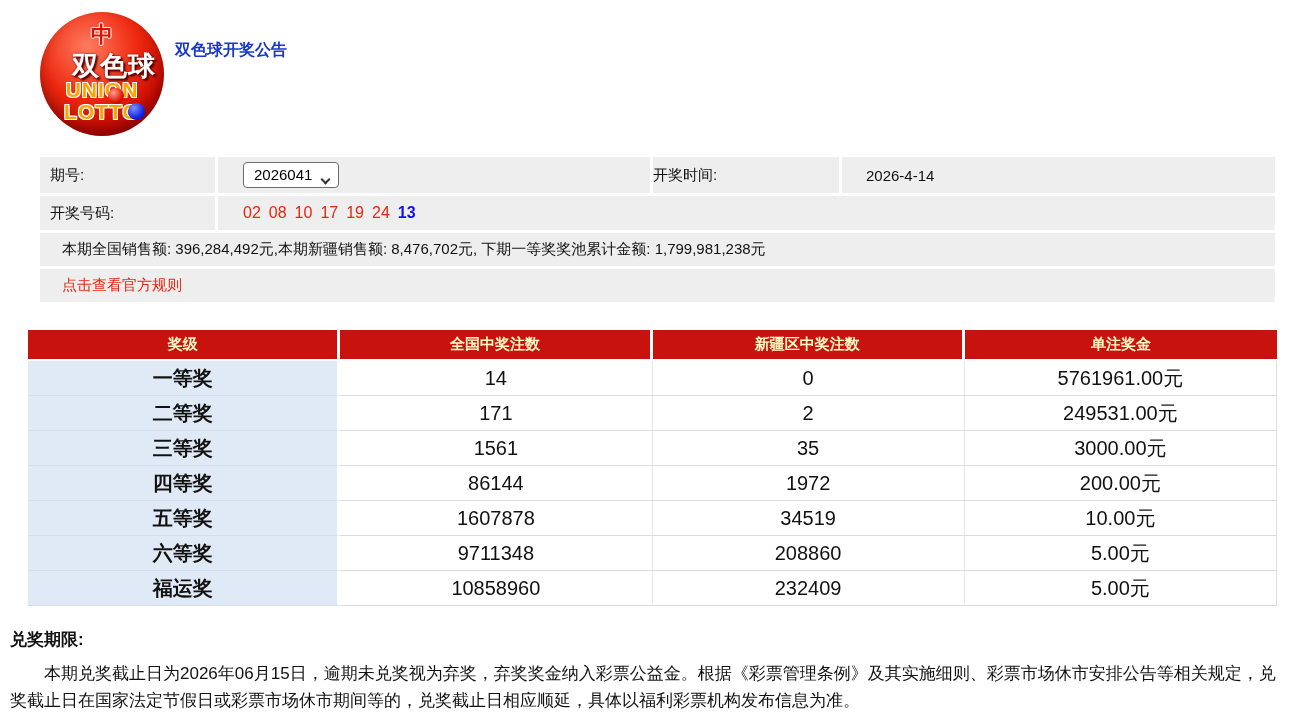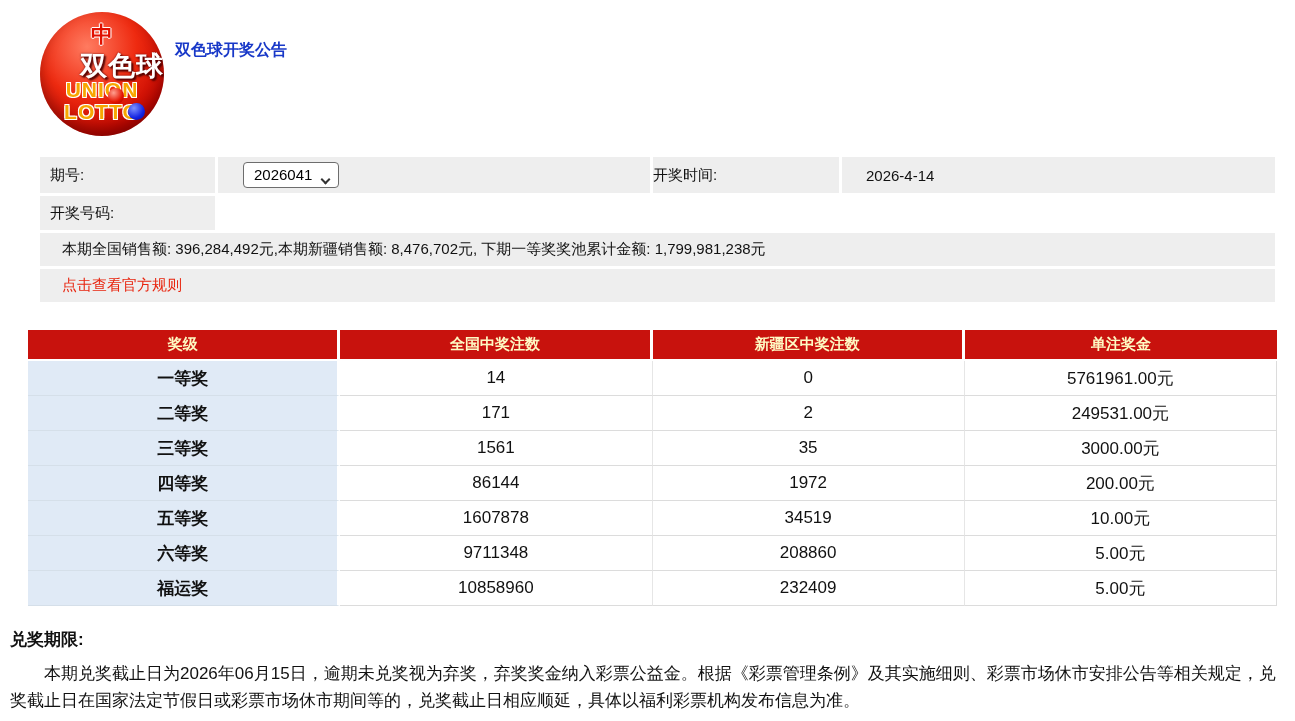--- a/index.html
+++ b/index.html
@@ -7,21 +7,21 @@
   .page { position:relative; width:1295px; height:721px; overflow:hidden; background:#fff; }
 
   
   .logo { position:absolute; left:40px; top:12px; width:124px; height:130px; }
   .logo-circle { position:absolute; inset:0 0 6px 0; border-radius:50%;
     background: radial-gradient(circle at 38% 28%, #ff7b60 0%, #ee2a10 42%, #c20600 74%, #8d0000 100%);
     box-shadow: inset 0 -8px 14px rgba(0,0,0,.28); overflow:hidden; }
   .logo-knot { position:absolute; top:8px; left:0; width:100%; text-align:center;
     font-size:22px; font-weight:bold; color:#e01000;
     text-shadow:-1px 0 #fff,1px 0 #fff,0 -1px #fff,0 1px #fff; }
-  .logo-cn { position:absolute; top:36px; left:0; width:100%; text-align:right;
+  .logo-cn { position:absolute; top:36px; left:12px; width:100%; text-align:center;
     font-size:27px; font-weight:bold; color:#fff; letter-spacing:1px;
     text-shadow:0 0 2px #600, 2px 2px 2px #4a0000; }
   .logo-en { position:absolute; left:0; width:100%; text-align:center; font-weight:bold;
     color:#f7a600; font-size:21px; letter-spacing:1px;
     text-shadow:-1px -1px 0 #fff,1px -1px 0 #fff,-1px 1px 0 #fff,1px 1px 0 #fff; }
   .logo-en.u { top:66px; }
   .logo-en.l { top:88px; }
   .ball { position:absolute; border-radius:50%; }
   .ball-red  { left:68px; top:76px; width:16px; height:16px;
     background:radial-gradient(circle at 35% 30%, #ffa090, #e41300 60%, #960000); }
@@ -51,21 +51,21 @@
   .blue-num { color:#0f0fe8; font-weight:bold; }
   .sales-text { font-size:15px; color:#111; }
   .rules-link { font-size:15px; color:#e8250f; text-decoration:none; cursor:pointer; }
 
   
   .prize { position:absolute; left:28px; top:330px; width:1249px;
     border-collapse:separate; border-spacing:0; table-layout:fixed; }
   .prize th { background:#c8120d; color:#fef9c3; font-size:15px; font-weight:bold;
     height:31px; border-right:3px solid #fff; border-bottom:2px solid #fff; text-align:center; }
   .prize th:last-child { border-right:none; }
-  .prize td { height:35px; text-align:center; font-size:17px; background:#fff;
+  .prize td { height:35px; text-align:center; font-size:20px; background:#fff;
     border-bottom:1px solid #dcdcdc; border-right:1px solid #e6e6e6; color:#111; }
   .prize td:last-child { border-right:1px solid #dcdcdc; }
   .prize td.level { background:#e0eaf6; font-weight:bold;
     border-right:3px solid #fff; border-bottom:1px solid #d5dfe9; }
 
   
   .deadline { position:absolute; left:10px; top:628px; width:1278px; color:#111; }
   .deadline h2 { margin:0 0 9px 0; font-size:17px; font-weight:bold; }
   .deadline p  { margin:0; font-size:17px; line-height:27px; text-indent:2em; }
 </style>
@@ -93,20 +93,29 @@
         <span class="select-box">
           <span>2026041</span>
           <i class="chev"></i>
         </span>
       </div>
       <div class="cell label2">开奖时间:</div>
       <div class="cell value2">2026-4-14</div>
     </div>
     <div class="info-row row-2">
       <div class="cell label">开奖号码:</div>
+      <div class="cell value numbers">
+        <span class="red-num">02</span>
+        <span class="red-num">08</span>
+        <span class="red-num">10</span>
+        <span class="red-num">17</span>
+        <span class="red-num">19</span>
+        <span class="red-num">24</span>
+        <span class="blue-num">13</span>
+      </div>
     </div>
     <div class="info-row row-3">
       <span class="sales-text">本期全国销售额: 396,284,492元,本期新疆销售额: 8,476,702元, 下期一等奖奖池累计金额: 1,799,981,238元</span>
     </div>
     <div class="info-row row-4">
       <a class="rules-link">点击查看官方规则</a>
     </div>
   </section>
 
   <table class="prize">

